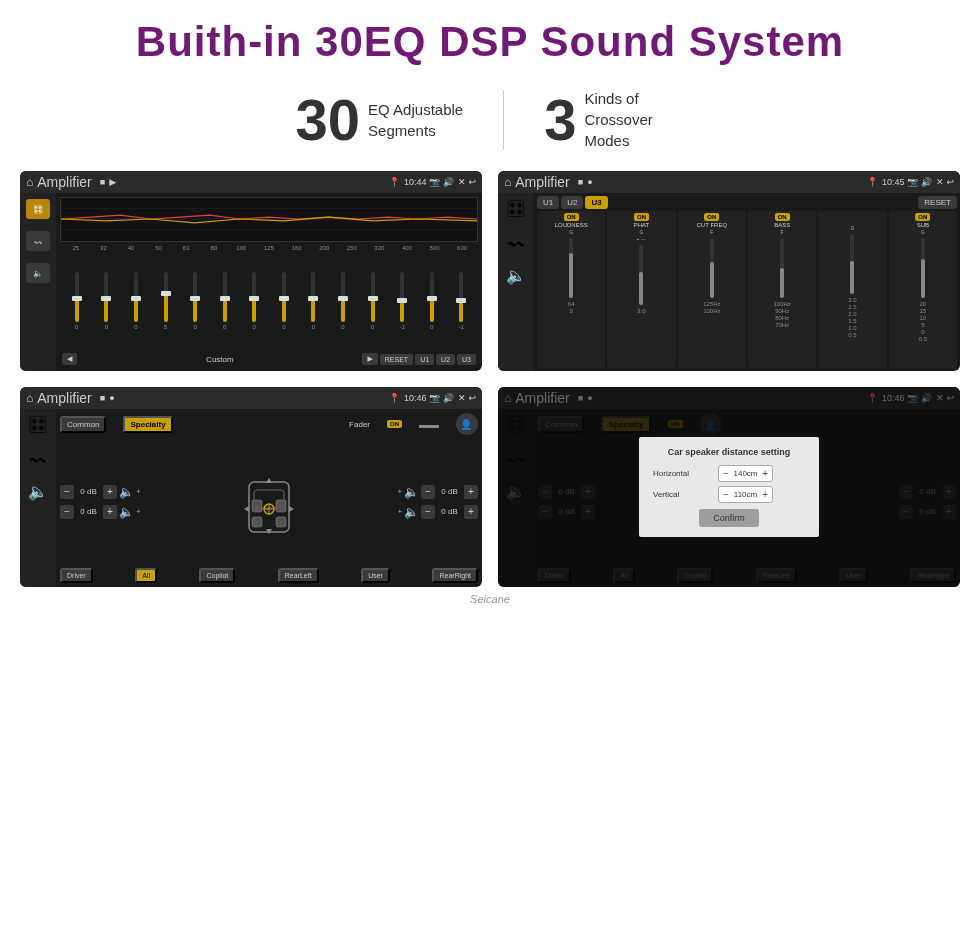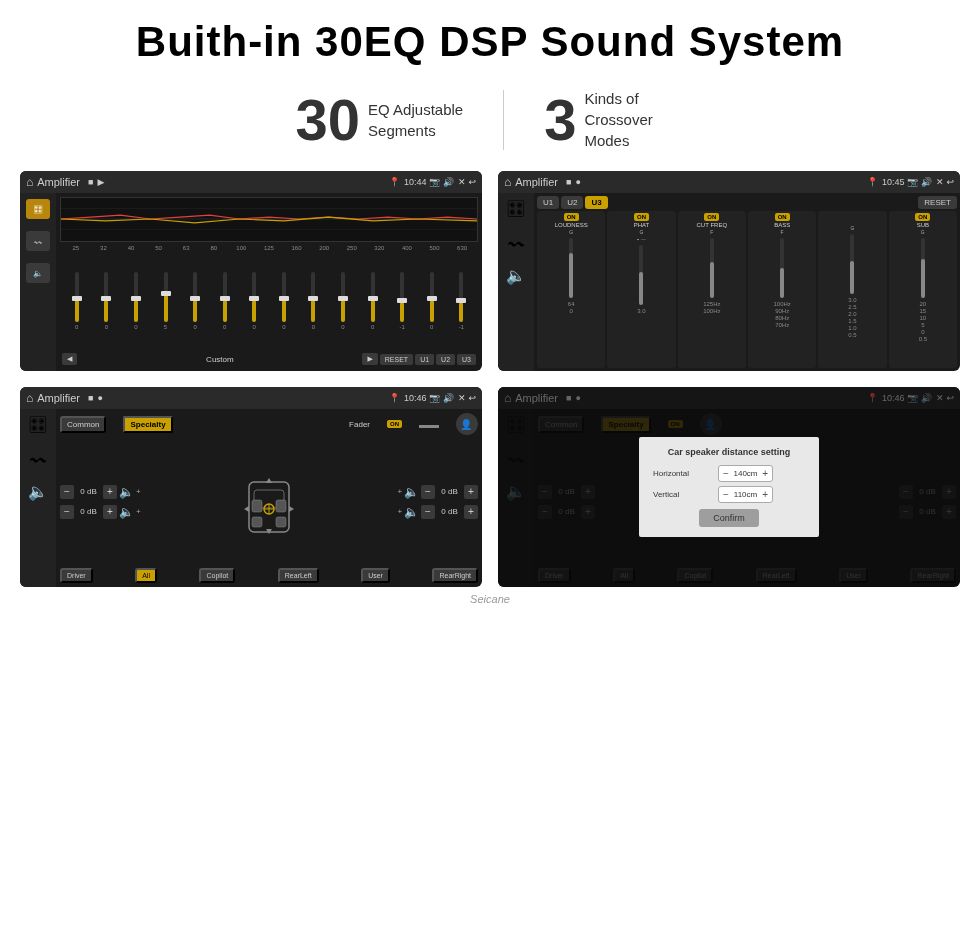--- a/index.html
+++ b/index.html
@@ -12,21 +12,21 @@
     }
 
     
     .header {
       text-align: center;
       padding: 18px 0 10px;
     }
     .header h1 {
       font-size: 42px;
       font-weight: 900;
-      color: #000000;
+      color: #701a75;
       letter-spacing: 1px;
     }
 
     
     .stats-row {
       display: flex;
       justify-content: center;
       align-items: center;
       gap: 0;
       padding: 10px 0 18px;
@@ -76,21 +76,21 @@
       background: #2a2a2a;
       height: 22px;
       display: flex;
       align-items: center;
       padding: 0 6px;
       gap: 4px;
       font-size: 9px;
       color: #ccc;
     }
     .ss-topbar .home-icon { font-size: 12px; color: #ccc; }
-    .ss-topbar .title { flex: 0; margin-right: 4px; font-size: 11px; text-align: center; }
+    .ss-topbar .title { flex: 0; margin-right: 4px; font-size: 14px; text-align: center; }
     .ss-topbar .icons { display: flex; gap: 3px; align-items: center; margin-left: auto; }
 
     
     .eq-screen {
       display: flex;
       height: calc(100% - 22px);
     }
     .eq-sidebar {
       width: 36px;
       background: #222;

